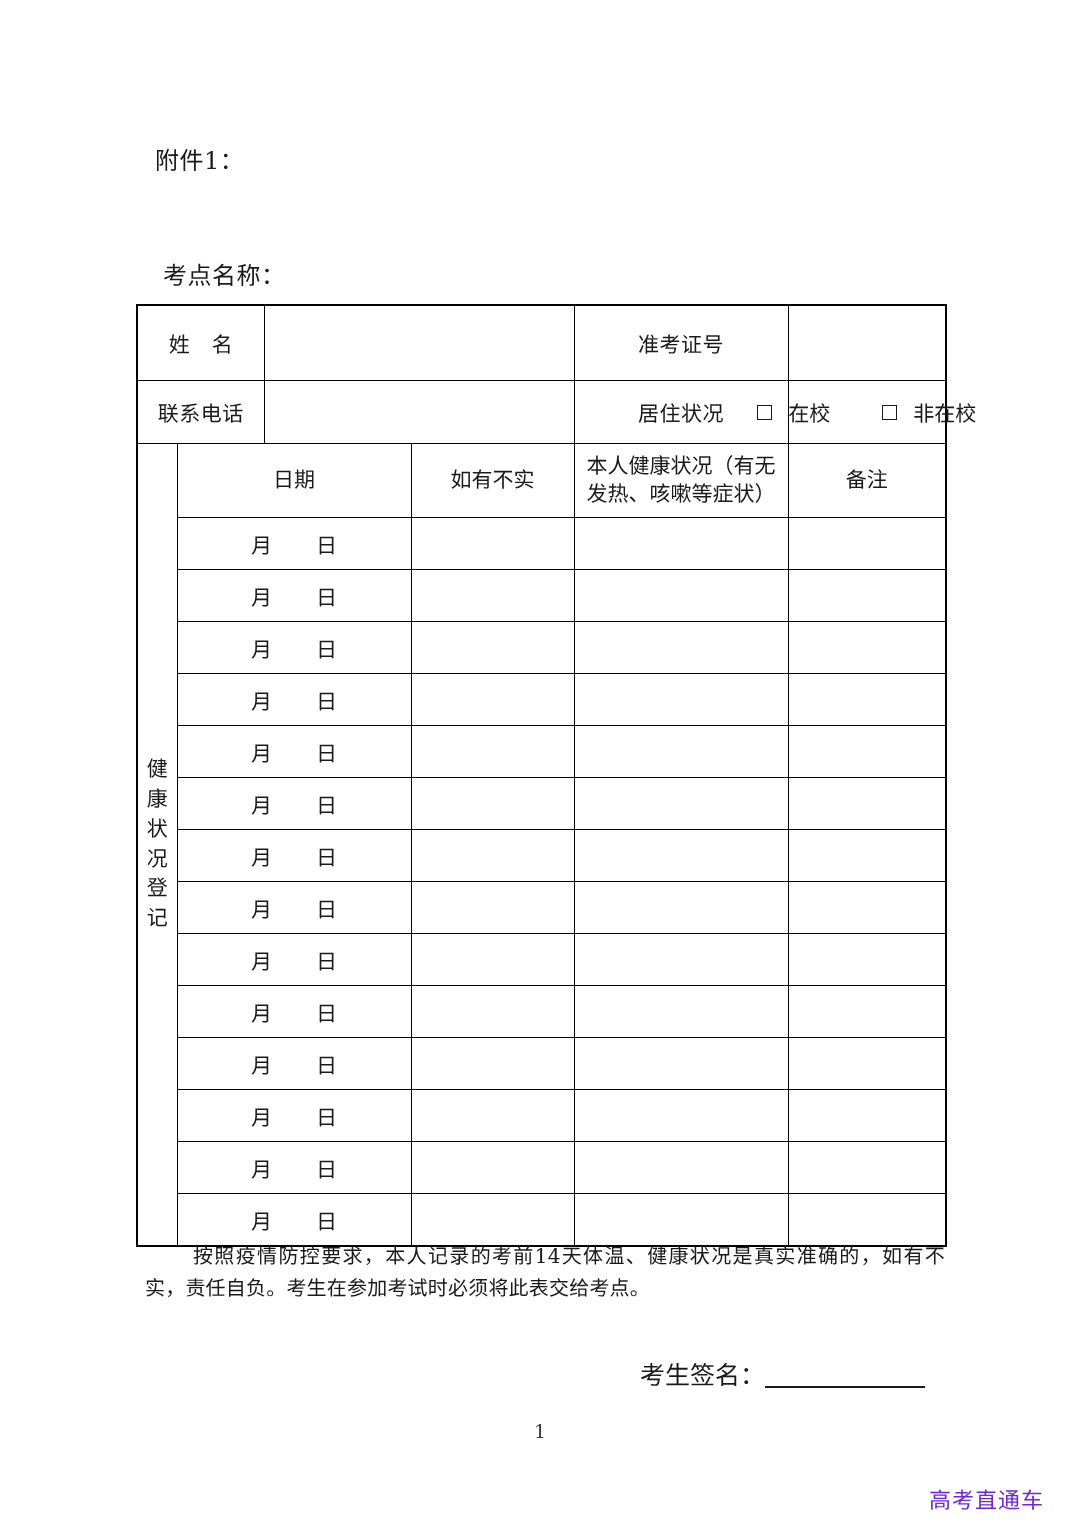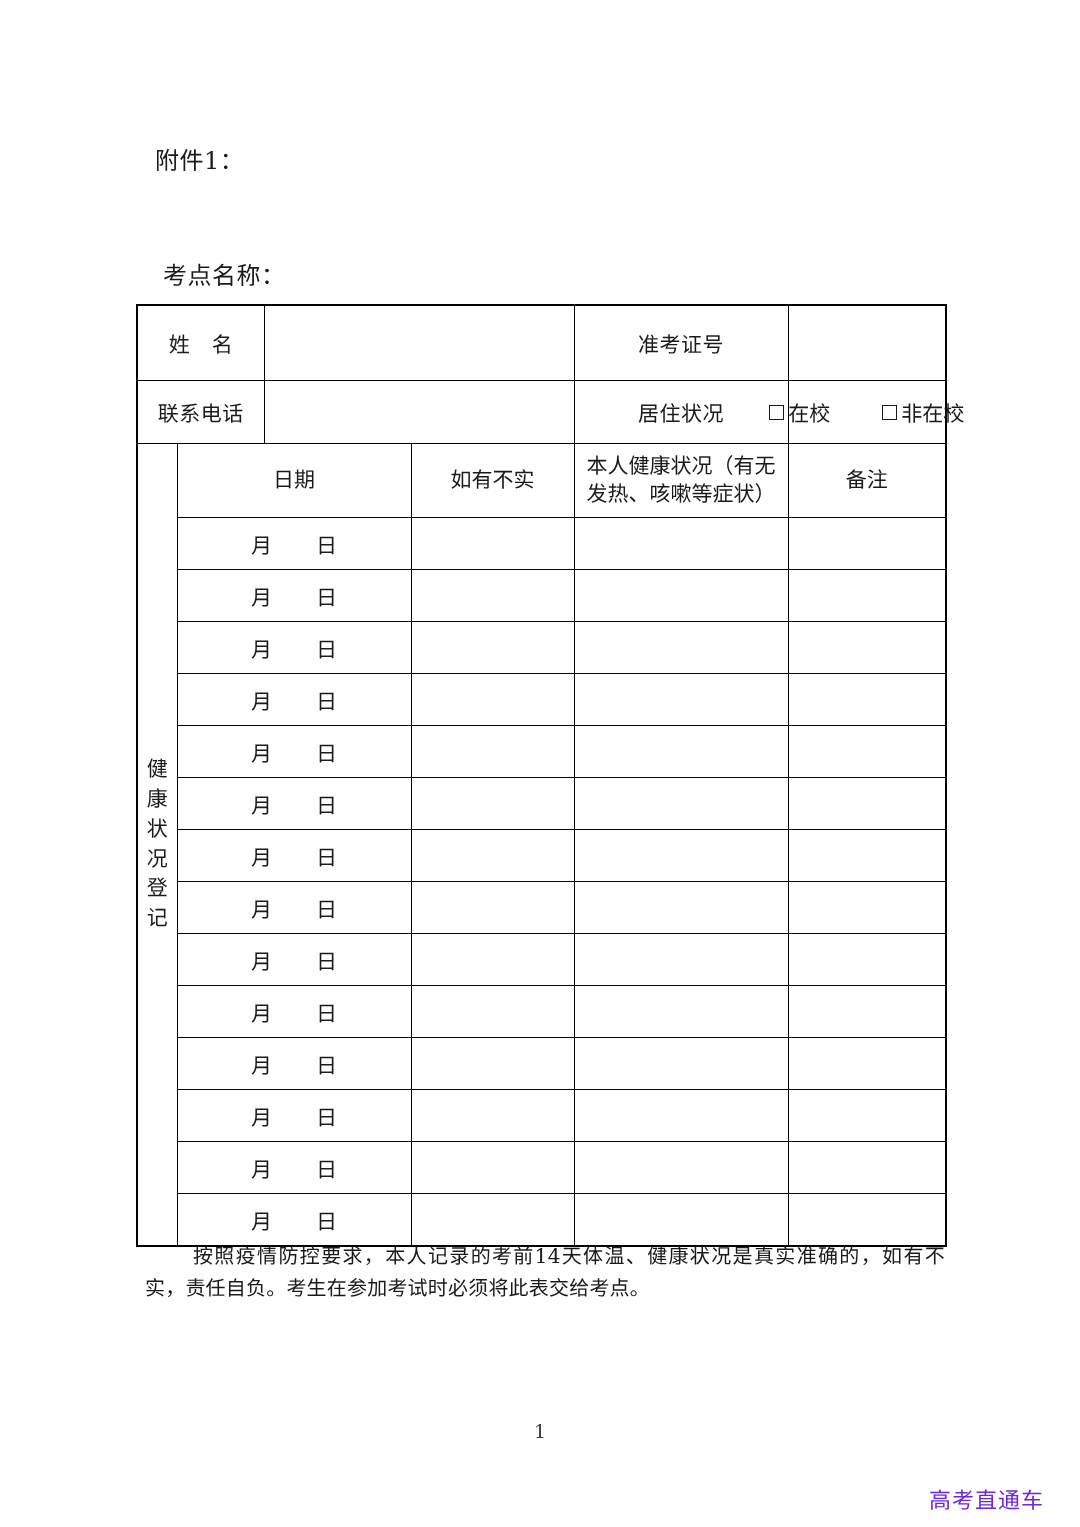--- a/index.html
+++ b/index.html
@@ -102,21 +102,21 @@
   }
   .residence-inner {
     display: flex;
     justify-content: center;
     align-items: center;
     gap: 52px;
   }
   .check-opt {
     display: inline-flex;
     align-items: center;
-    gap: 4px;
+    gap: 16px;
     white-space: nowrap;
   }
   .checkbox-glyph {
     display: inline-block;
     width: 15px;
     height: 15px;
     border: 1.5px solid #1a1a1a;
     box-sizing: border-box;
   }
 
@@ -405,18 +405,21 @@
         </td>
         <td></td>
         <td></td>
         <td></td>
       </tr>
     </tbody>
   </table>
 
   <div class="statement">按照疫情防控要求，本人记录的考前14天体温、健康状况是真实准确的，如有不实，责任自负。考生在参加考试时必须将此表交给考点。</div>
 
+  <div class="signature-line">
+    <span>考生签名：</span><span class="sig-blank"></span>
+  </div>
 
   <div class="page-number">1</div>
 
   <div class="watermark">高考直通车</div>
 
 </div>
 
 </body></html>

